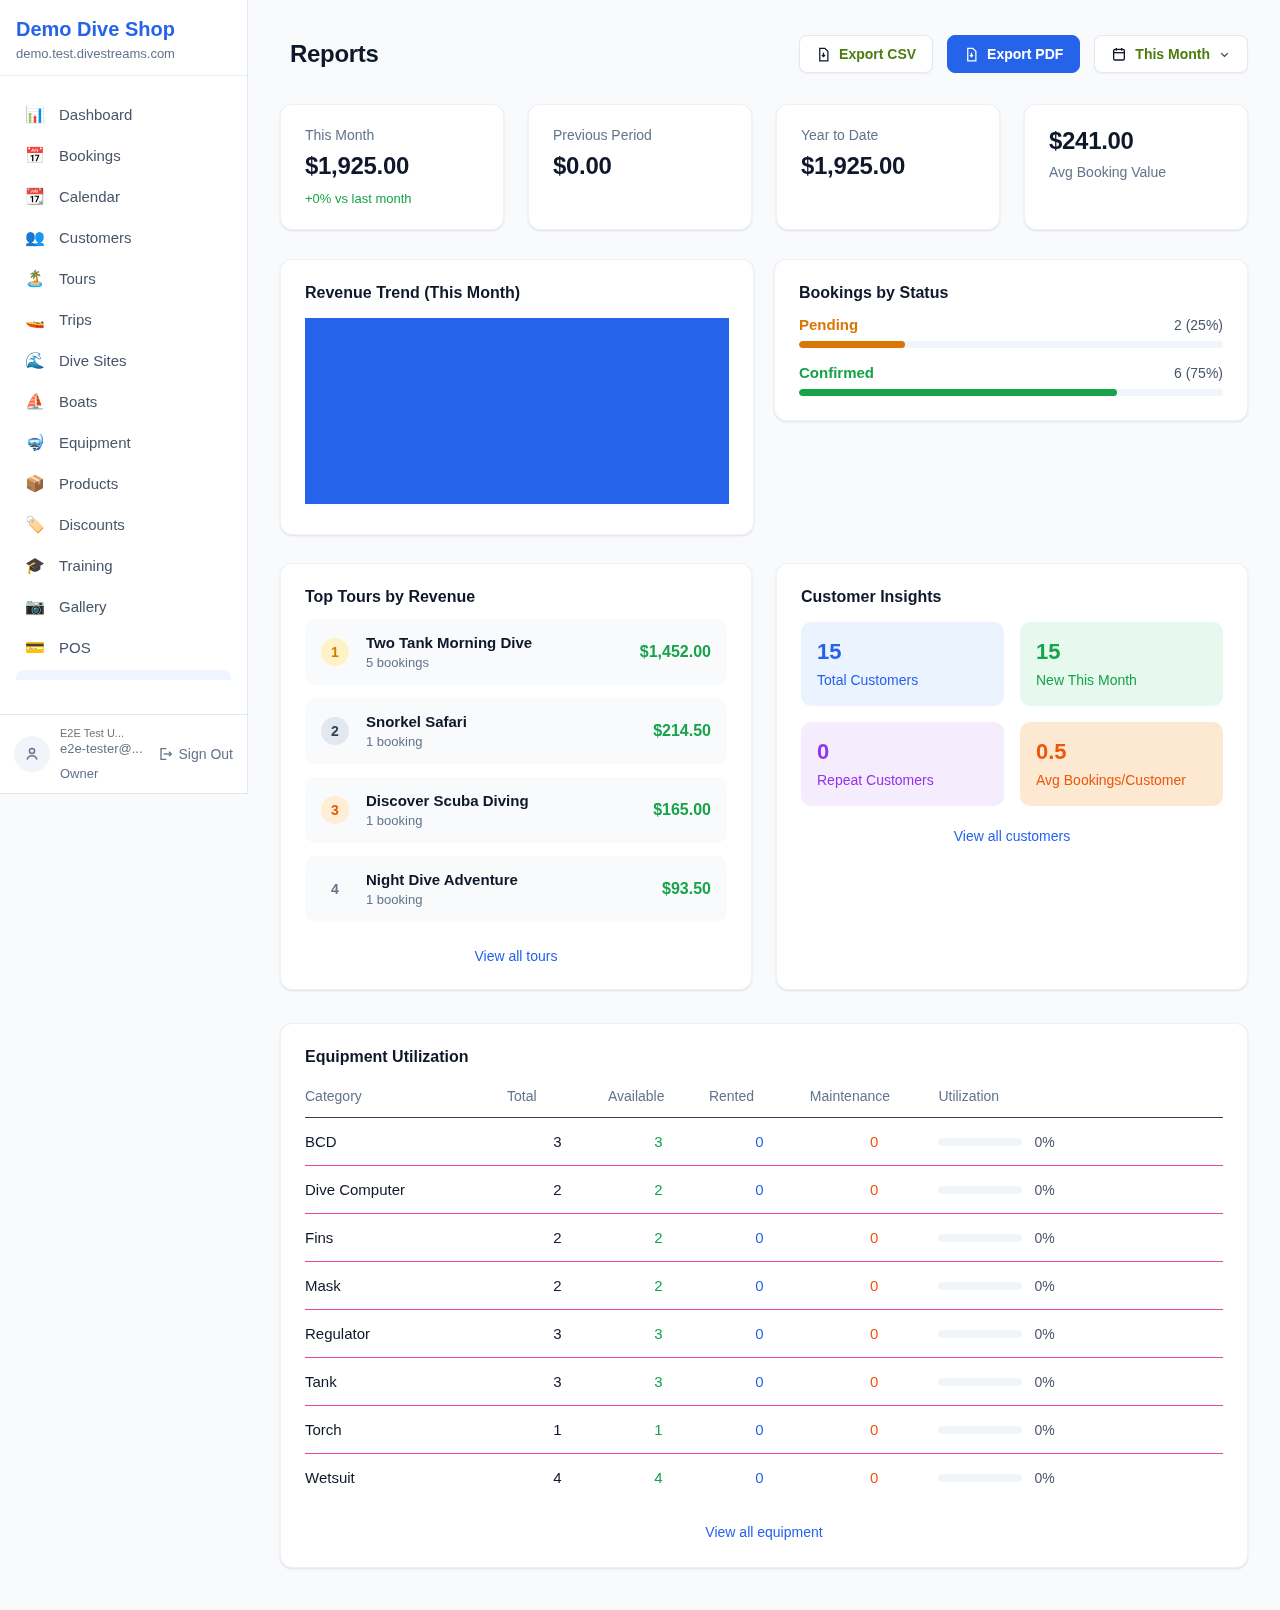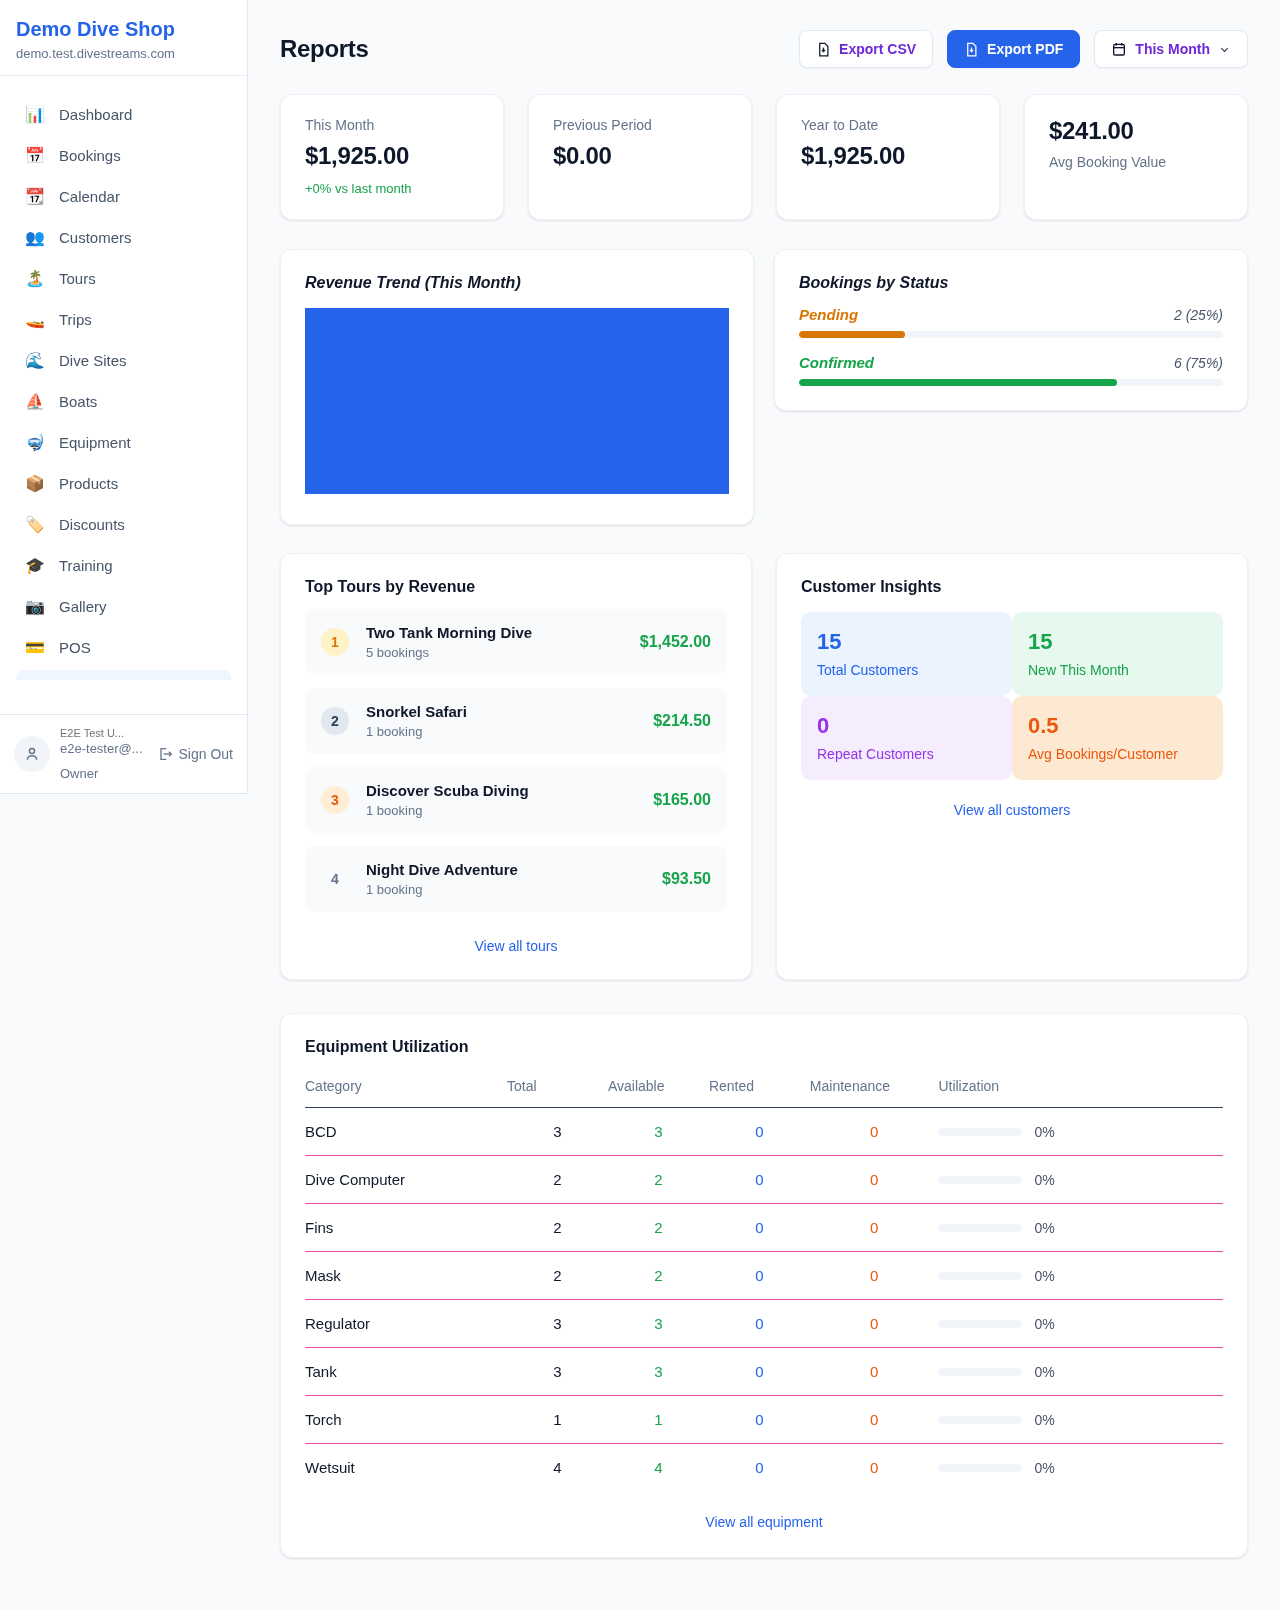--- a/index.html
+++ b/index.html
@@ -60,41 +60,41 @@
 
   .header-row { display:flex; align-items:center; margin-bottom:26px; }
   .page-title { font-size:24px; font-weight:700; letter-spacing:-0.3px; }
   .header-actions { margin-left:auto; display:flex; gap:14px; }
   .btn {
     height:38px; padding:0 16px; border-radius:8px;
     display:inline-flex; align-items:center; gap:8px;
     font-size:14px; font-weight:600; cursor:pointer;
     font-family:"Liberation Sans", sans-serif;
   }
-  .btn-outline { background:#ffffff; border:1px solid #e2e8f0; color:#6d28d9; box-shadow:0 1px 2px rgba(15,23,42,.05); }
+  .btn-outline { background:#ffffff; border:1px solid #e2e8f0; color:#4d7c0f; box-shadow:0 1px 2px rgba(15,23,42,.05); }
   .btn-primary { background:#2563eb; border:1px solid #2563eb; color:#ffffff; }
   .btn svg { display:block; }
 
   .card {
     background:#ffffff; border-radius:12px;
     border:1px solid #eef2f6;
     box-shadow:0 1px 2px rgba(15,23,42,.05), 0 1px 3px rgba(15,23,42,.06);
   }
 
   
   .stats-grid { display:grid; grid-template-columns:repeat(4,1fr); gap:24px; margin-bottom:29px; }
   .stat-card { padding:22px 24px; height:126px; }
   .stat-label { font-size:14px; color:#64748b; }
   .stat-value { font-size:24px; font-weight:700; margin-top:9px; letter-spacing:-0.3px; }
   .stat-delta { font-size:13px; color:#16a34a; margin-top:11px; }
   .stat-card.flip .stat-value { margin-top:0; }
   .stat-card.flip .stat-label { margin-top:9px; }
 
   
-  .row2 { display:grid; grid-template-columns:1fr 1fr; gap:20px; align-items:start; margin-bottom:28px;font-style:italic; }
+  .row2 { display:grid; grid-template-columns:1fr 1fr; gap:20px; align-items:start; margin-bottom:28px; }
   .card-title { font-size:16px; font-weight:700; }
   .revenue-card { padding:24px; height:276px; }
   .revenue-bar { margin-top:16px; height:186px; background:#2563eb; }
   .status-card { padding:24px; }
   .status-item { margin-top:14px; }
   .status-head { display:flex; align-items:center; font-size:15px; font-weight:600; }
   .status-count { margin-left:auto; font-size:14px; font-weight:400; color:#475569;text-align:center; }
   .bar-track { margin-top:8px; height:7px; background:#f1f5f9; border-radius:4px; overflow:hidden; }
   .bar-fill { height:100%; border-radius:4px; }
   .c-pending { color:#d97706; } .bg-pending { background:#d97706; }
@@ -118,21 +118,21 @@
   .rank-2 { background:#e2e8f0; color:#334155; }
   .rank-3 { background:#ffedd5; color:#ea580c; }
   .rank-4 { background:transparent; color:#64748b; }
   .tour-name { font-size:15px; font-weight:600; }
   .tour-sub { font-size:13px; color:#64748b; margin-top:4px; }
   .tour-amount { margin-left:auto; font-size:16px; font-weight:700; color:#16a34a; padding-left:12px; }
   .link-center { text-align:center; margin-top:25px; }
   .link { color:#2563eb; font-size:14px; text-decoration:none; cursor:pointer; }
 
   .insights-card { padding:24px; }
-  .insights-grid { display:grid; grid-template-columns:1fr 1fr; margin-top:16px; }
+  .insights-grid { display:grid; grid-template-columns:1fr 1fr; gap:16px; margin-top:16px; }
   .tile { border-radius:10px; padding:17px 16px; height:84px; }
   .tile-value { font-size:22px; font-weight:700; }
   .tile-label { font-size:14px; margin-top:7px; }
   .tile-blue   { background:#ebf3fe; } .tile-blue   .tile-value, .tile-blue   .tile-label { color:#2563eb; }
   .tile-green  { background:#e7f8ee; } .tile-green  .tile-value, .tile-green  .tile-label { color:#16a34a; }
   .tile-purple { background:#f5ecfe; } .tile-purple .tile-value, .tile-purple .tile-label { color:#9333ea; }
   .tile-orange { background:#fde9d2; } .tile-orange .tile-value, .tile-orange .tile-label { color:#ea580c; }
   .insights-card .link-center { margin-top:21px; }
 
   
@@ -245,21 +245,21 @@
           <path d="M18 8.5 21.5 12 18 15.5"></path>
       </svg>
       <span>Sign Out</span>
     </div>
   </div>
 </aside>
 
 <main class="main">
 
   <div class="header-row">
-    <h1 class="page-title" style="margin:0">Reports</h1>
+    <h1 class="page-title" style="margin:10px">Reports</h1>
     <div class="header-actions">
       <button class="btn btn-outline">
         <svg width="15" height="15" viewBox="0 0 24 24" fill="none" stroke="#0f172a" stroke-width="2">
           <path d="M6 2h8l5 5v15H6z"></path>
             <path d="M12 9v6"></path>
             <path d="M9.5 12.8 12 15.3l2.5-2.5"></path>
         </svg>
         <span>Export CSV</span>
       </button>
       <button class="btn btn-primary">

